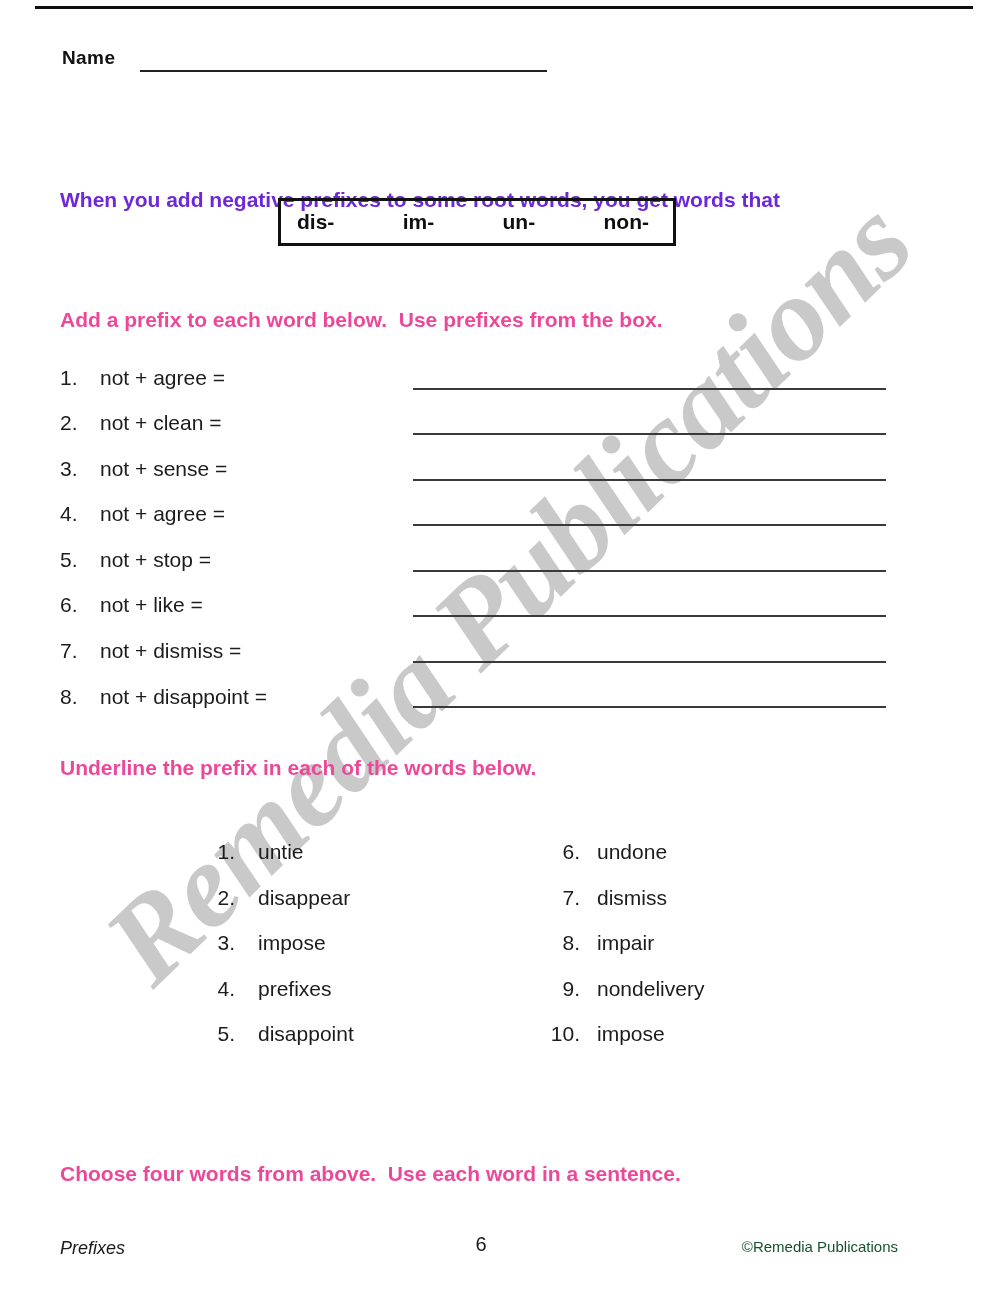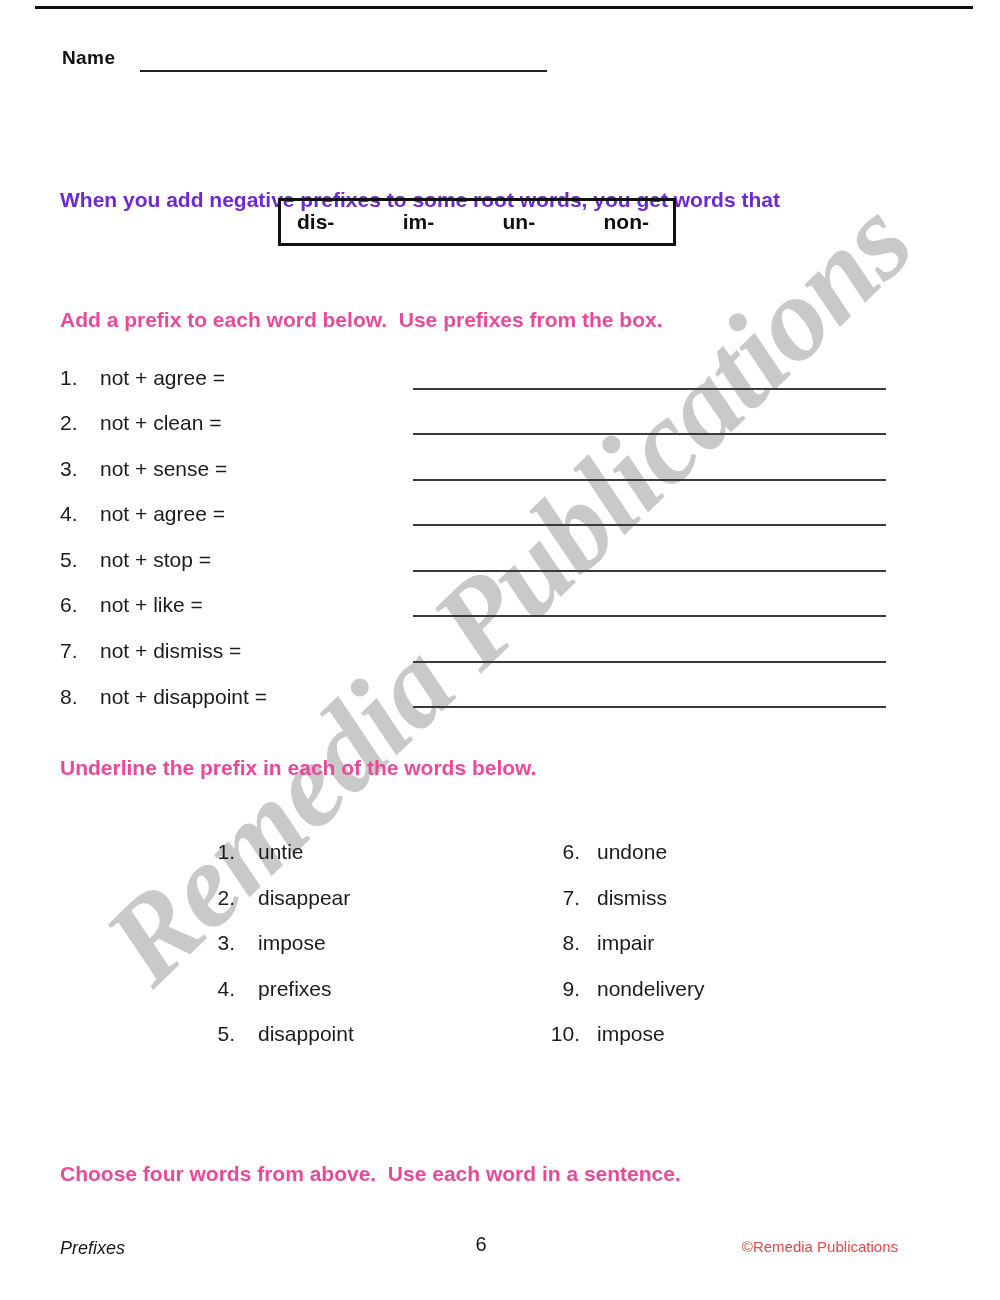--- a/index.html
+++ b/index.html
@@ -136,21 +136,21 @@
     left: 461px; top: 1233px;
     width: 40px;
     text-align: center;
     font-size: 20px;
     color: #191919;
   }
   .footer-copyright {
     position: absolute;
     right: 102px; top: 1238px;
     font-size: 15px;
-    color: #ef4444;
+    color: #14532d;
   }
 </style>
 </head>
 <body>
 
 <div class="page">
 
   <div class="watermark">Remedia Publications</div>
 
   <div class="content">

